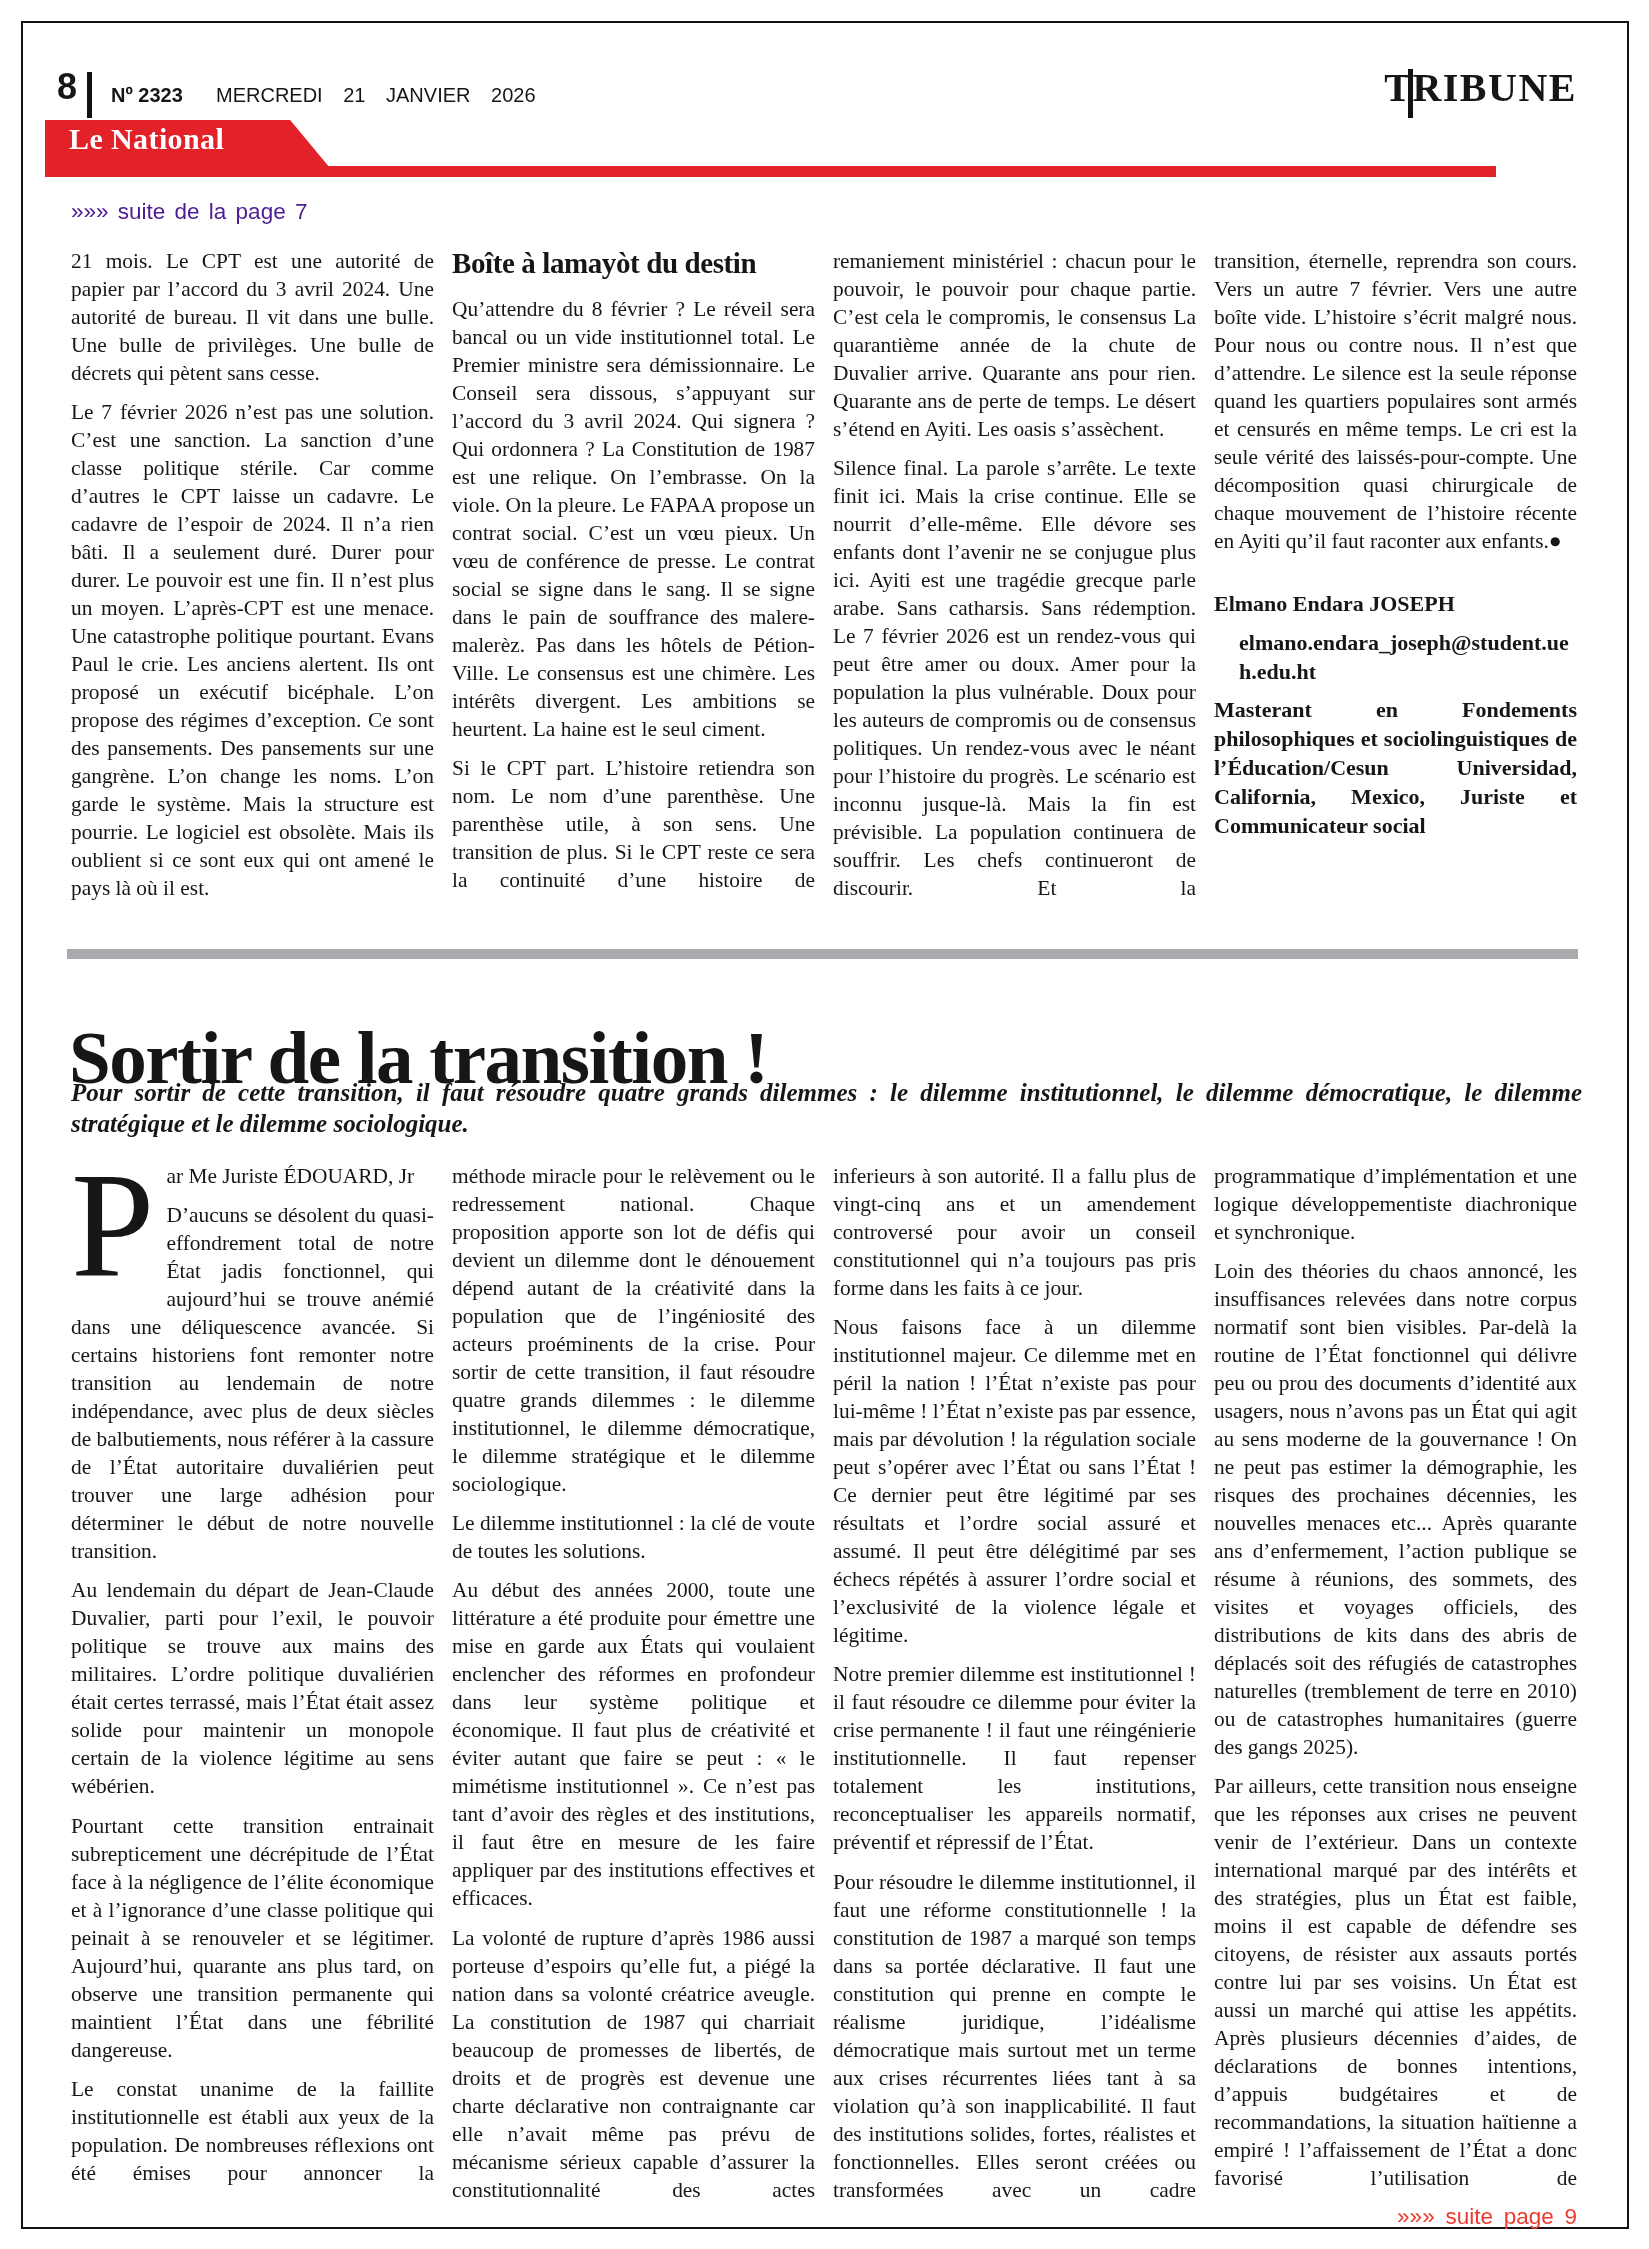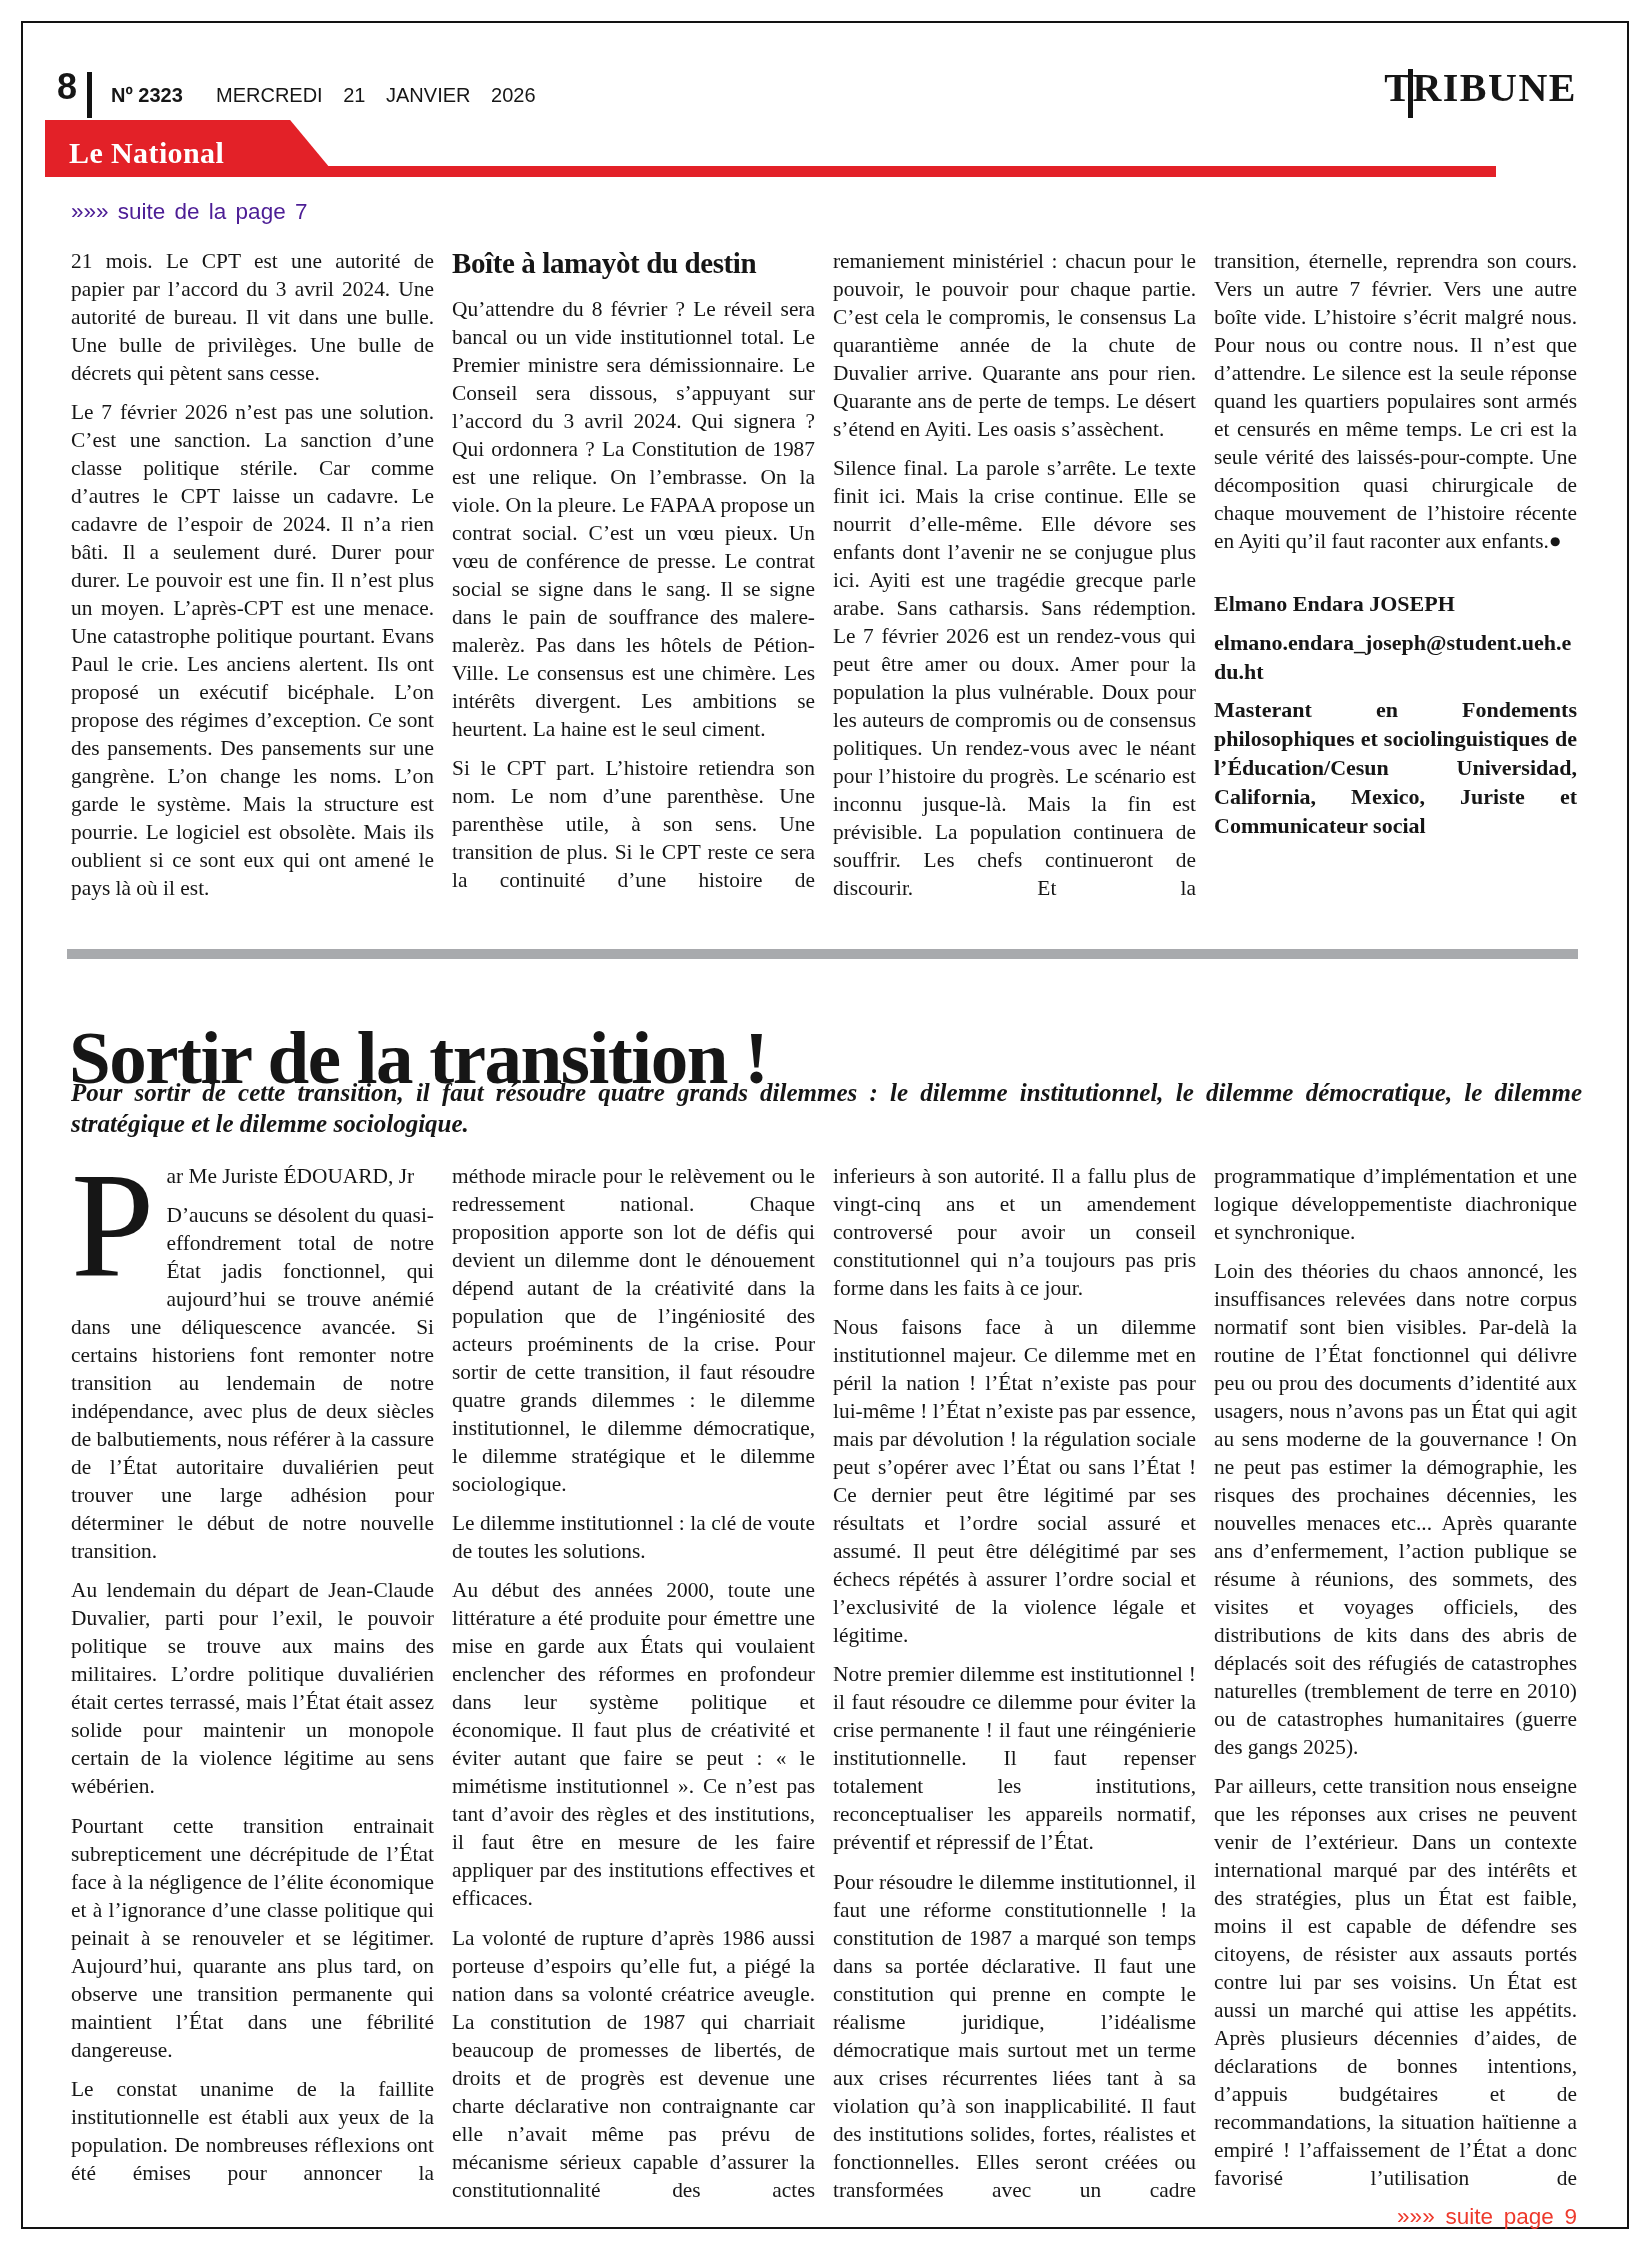--- a/index.html
+++ b/index.html
@@ -14,39 +14,39 @@
   .pageno-bar{position:absolute;left:87px;top:72px;width:4.5px;height:46px;background:#121212;}
   .issue{position:absolute;left:111px;top:84px;font-family:"Liberation Sans",sans-serif;
          font-weight:bold;font-size:20px;}
   .date{position:absolute;left:216px;top:84px;font-family:"Liberation Sans",sans-serif;
         font-weight:normal;font-size:20px;word-spacing:15px;}
   .tribune-bar{position:absolute;left:1408px;top:69px;width:4.5px;height:49px;background:#121212;}
   .tribune{position:absolute;right:73px;top:64px;font-size:40px;font-weight:bold;
            letter-spacing:1.5px;}
   .logo-box{position:absolute;left:45px;top:120px;width:285px;height:48px;background:#e32128;
             clip-path:polygon(0 0,86% 0,100% 100%,0 100%);}
-  .logo-text{position:absolute;left:24px;top:16px;color:#fff;font-weight:bold;font-size:30px;
+  .logo-text{position:absolute;left:24px;top:2px;color:#fff;font-weight:bold;font-size:30px;
              letter-spacing:0.4px;}
   .red-bar{position:absolute;left:45px;top:166px;width:1451px;height:11.2px;background:#e32128;}
   .suite-top{position:absolute;left:71px;top:199px;color:#4c1d95;
              font-family:"Liberation Sans",sans-serif;font-size:22.5px;word-spacing:3px;}
 
   
   .cols{position:absolute;display:flex;gap:18px;left:71px;width:1507px;}
   .col{width:363px;}
   .col p{margin:0 0 11.2px 0;text-align:justify;font-size:21.4px;line-height:28px;}
   .col p.runover{text-align-last:justify;}
 
   
   .cols-top{top:247px;height:660px;}
   .kicker-head{font-size:29px;line-height:33px;font-weight:bold;letter-spacing:-0.4px;
                margin:0 0 15px 0;white-space:nowrap;}
   .author{margin-top:34px;font-weight:bold;}
   .author p{text-align:left;font-size:22px;line-height:29px;margin:0 0 9.7px 0;}
-  .author p.email{overflow-wrap:anywhere;margin-bottom:9.7px;}
+  .author p.email{overflow-wrap:anywhere;margin-bottom:9.7px;margin-left:25px;}
   .author p.bio{text-align:justify;text-align-last:left;}
 
   
   .divider{position:absolute;left:67px;top:949px;width:1511px;height:9.7px;background:#a8aaad;}
   .headline{position:absolute;left:69px;top:969px;font-size:75px;line-height:78px;
             font-weight:bold;letter-spacing:-1.5px;}
   .standfirst{position:absolute;left:71px;top:1077px;width:1511px;font-size:25px;
               line-height:31px;font-weight:bold;font-style:italic;text-align:justify;}
   .cols-main{top:1162px;height:1065px;}
   .dc{float:left;font-size:150px;line-height:114px;padding:6px 12px 4.5px 0;font-weight:normal;}

